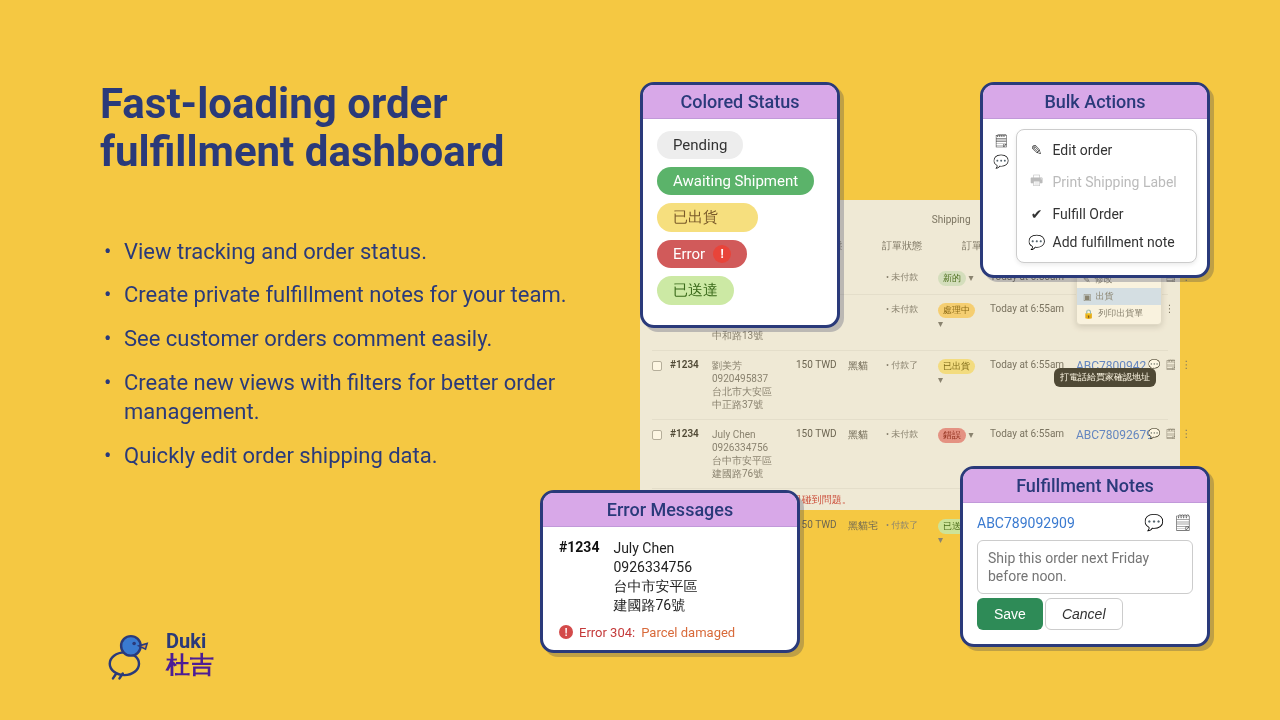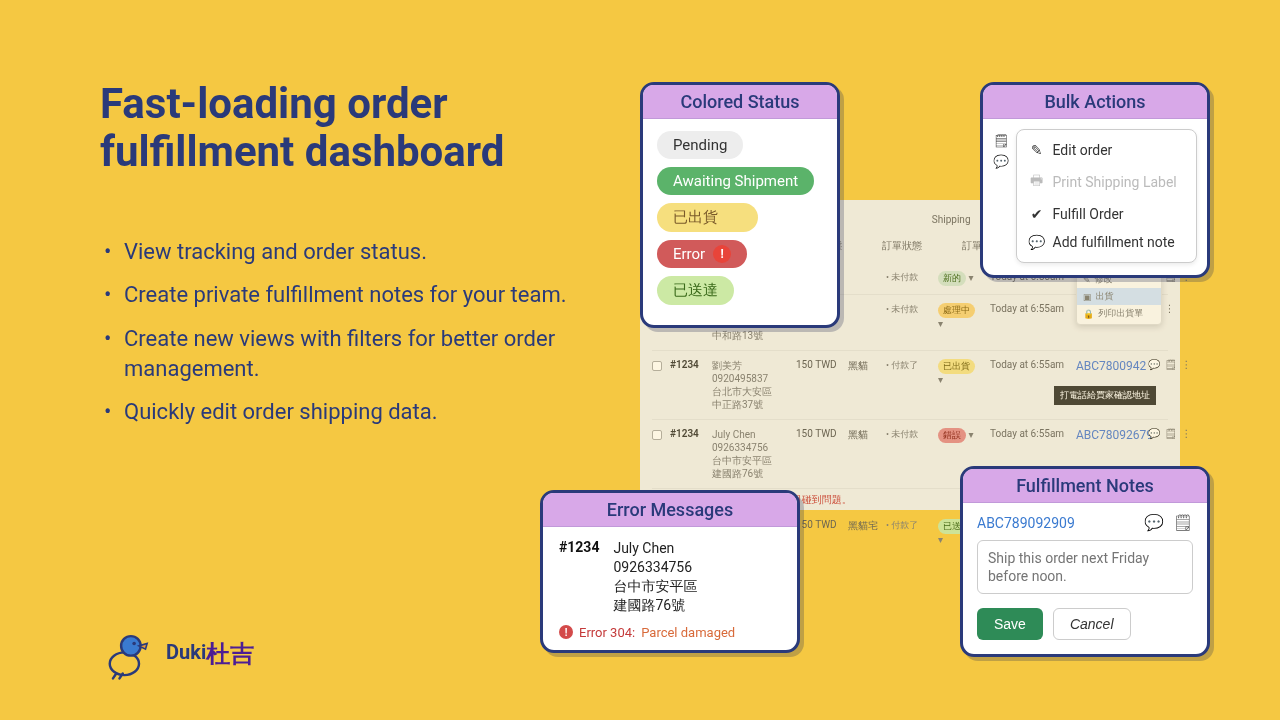--- a/index.html
+++ b/index.html
@@ -23,21 +23,21 @@
   }
   .bullets li::before {
     content: "•"; position: absolute; left: 4px; top: 0;
     color: #2a3a7a; font-size: 22px;
   }
   .brand {
     position: absolute; left: 100px; bottom: 40px;
     display: flex; align-items: center; gap: 14px;
   }
   .brand-logo { width: 52px; height: 52px; }
-  .brand-text { display: flex; flex-direction: row; line-height: 1.1; }
+  .brand-text { display: flex; flex-direction: column; line-height: 1.1; }
   .brand-name1 { color: #2a3a7a; font-size: 20px; font-weight: 700; }
   .brand-name2 { color: #4c1d95; font-size: 24px; font-weight: 700; }
 
   
   .bg-table {
     position: absolute; left: 640px; top: 200px; width: 540px; height: 310px;
     background: #efefef; border-radius: 6px; opacity: 0.85;
     font-size: 10px; color: #777; padding: 10px 12px;
   }
   .bg-row { display: flex; align-items: flex-start; gap: 8px; padding: 8px 0; border-bottom: 1px solid #e2e2e2; }
@@ -54,21 +54,21 @@
   .pill-ship { background:#f3e08a; color:#6a5a10;}
   .pill-err  { background:#e2898e; color:#7a1010;}
   .pill-done { background:#c7e8a7; color:#2a5a10;}
   .pill-new  { background:#cfe3d2; color:#2a5a10;}
   .bg-time { width:78px; flex-shrink:0; color:#666;}
   .bg-track { color:#4b7bd6; width:64px; flex-shrink:0; font-size:12px;}
   .bg-icons { display:flex; gap:4px; color:#666; flex-shrink:0;}
   .bg-icons span{font-size:10px;}
   .bg-err-line { color:#c43a3a; font-size:10px; padding:4px 0 4px 50px; display:flex; align-items:center; gap:4px;}
   .bg-err-dot { width:10px;height:10px;border-radius:50%;background:#c43a3a;color:#fff;display:inline-flex;align-items:center;justify-content:center;font-size:8px;}
-  .bg-tooltip { position:absolute; right:24px; top:186px; background:#333; color:#fff; font-size:9px; padding:3px 6px; border-radius:0;}
+  .bg-tooltip { position:absolute; right:24px; top:168px; background:#333; color:#fff; font-size:9px; padding:3px 6px; border-radius:6px;}
   .bg-mini-menu { position:absolute; right:18px; top:68px; background:#fafafa; border:1px solid #ddd; border-radius:4px; font-size:9px; padding:2px 0; width:86px; box-shadow:0 2px 6px rgba(0,0,0,.15);}
   .bg-mini-menu div{padding:2px 6px; display:flex; align-items:center; gap:4px;}
   .bg-mini-menu .hl{background:#cfe3ff;}
 
   
   .card {
     position: absolute; background: #fff; border: 3px solid #2a3a7a;
     border-radius: 14px; box-shadow: 4px 4px 0 rgba(30,40,80,.25);
   }
   .card-header {
@@ -124,33 +124,34 @@
   #card-notes .card-body { padding:10px 14px 14px; }
   .note-top { display:flex; align-items:center; justify-content:space-between; margin-bottom:8px;}
   .note-track { color:#3a7ad0; font-size:14px;}
   .note-icons { display:flex; gap:8px; color:#555;}
   .note-icons span { font-size:16px;}
   .note-input {
     border:1px solid #ccc; border-radius:6px; width:100%; padding:8px 10px;
     font-size:14px; color:#888; line-height:1.3; min-height:54px; resize:none;
     font-family:inherit;
   }
-  .note-actions { display:flex; gap:10px; margin-top:10px;}
+  .note-actions { display:flex; gap:2px; }
   .btn { border-radius:6px; padding:7px 16px; font-size:14px; cursor:pointer; border:1px solid transparent;}
   .btn-save { background:#2e8b57; color:#fff; }
   .btn-cancel { background:#fff; color:#333; border-color:#ccc;font-style:italic;}
 </style>
 </head>
 <body>
 
 <div class="left-col">
   <h1 class="headline">Fast-loading order fulfillment dashboard</h1>
   <ul class="bullets">
     <li>View tracking and order status.</li>
     <li>Create private fulfillment notes for your team.</li>
+    <li>See customer orders comment easily.</li>
     <li>Create new views with filters for better order management.</li>
     <li>Quickly edit order shipping data.</li>
   </ul>
 </div>
 
 <div class="brand">
   <svg class="brand-logo" viewBox="0 0 64 64">
     <ellipse cx="30" cy="44" rx="18" ry="14" fill="#f5c842" stroke="#2a3a7a" stroke-width="3"></ellipse>
     <circle cx="38" cy="22" r="12" fill="#3a7ad0" stroke="#2a3a7a" stroke-width="3"></circle>
     <circle cx="42" cy="19" r="2.2" fill="#2a3a7a"></circle>

